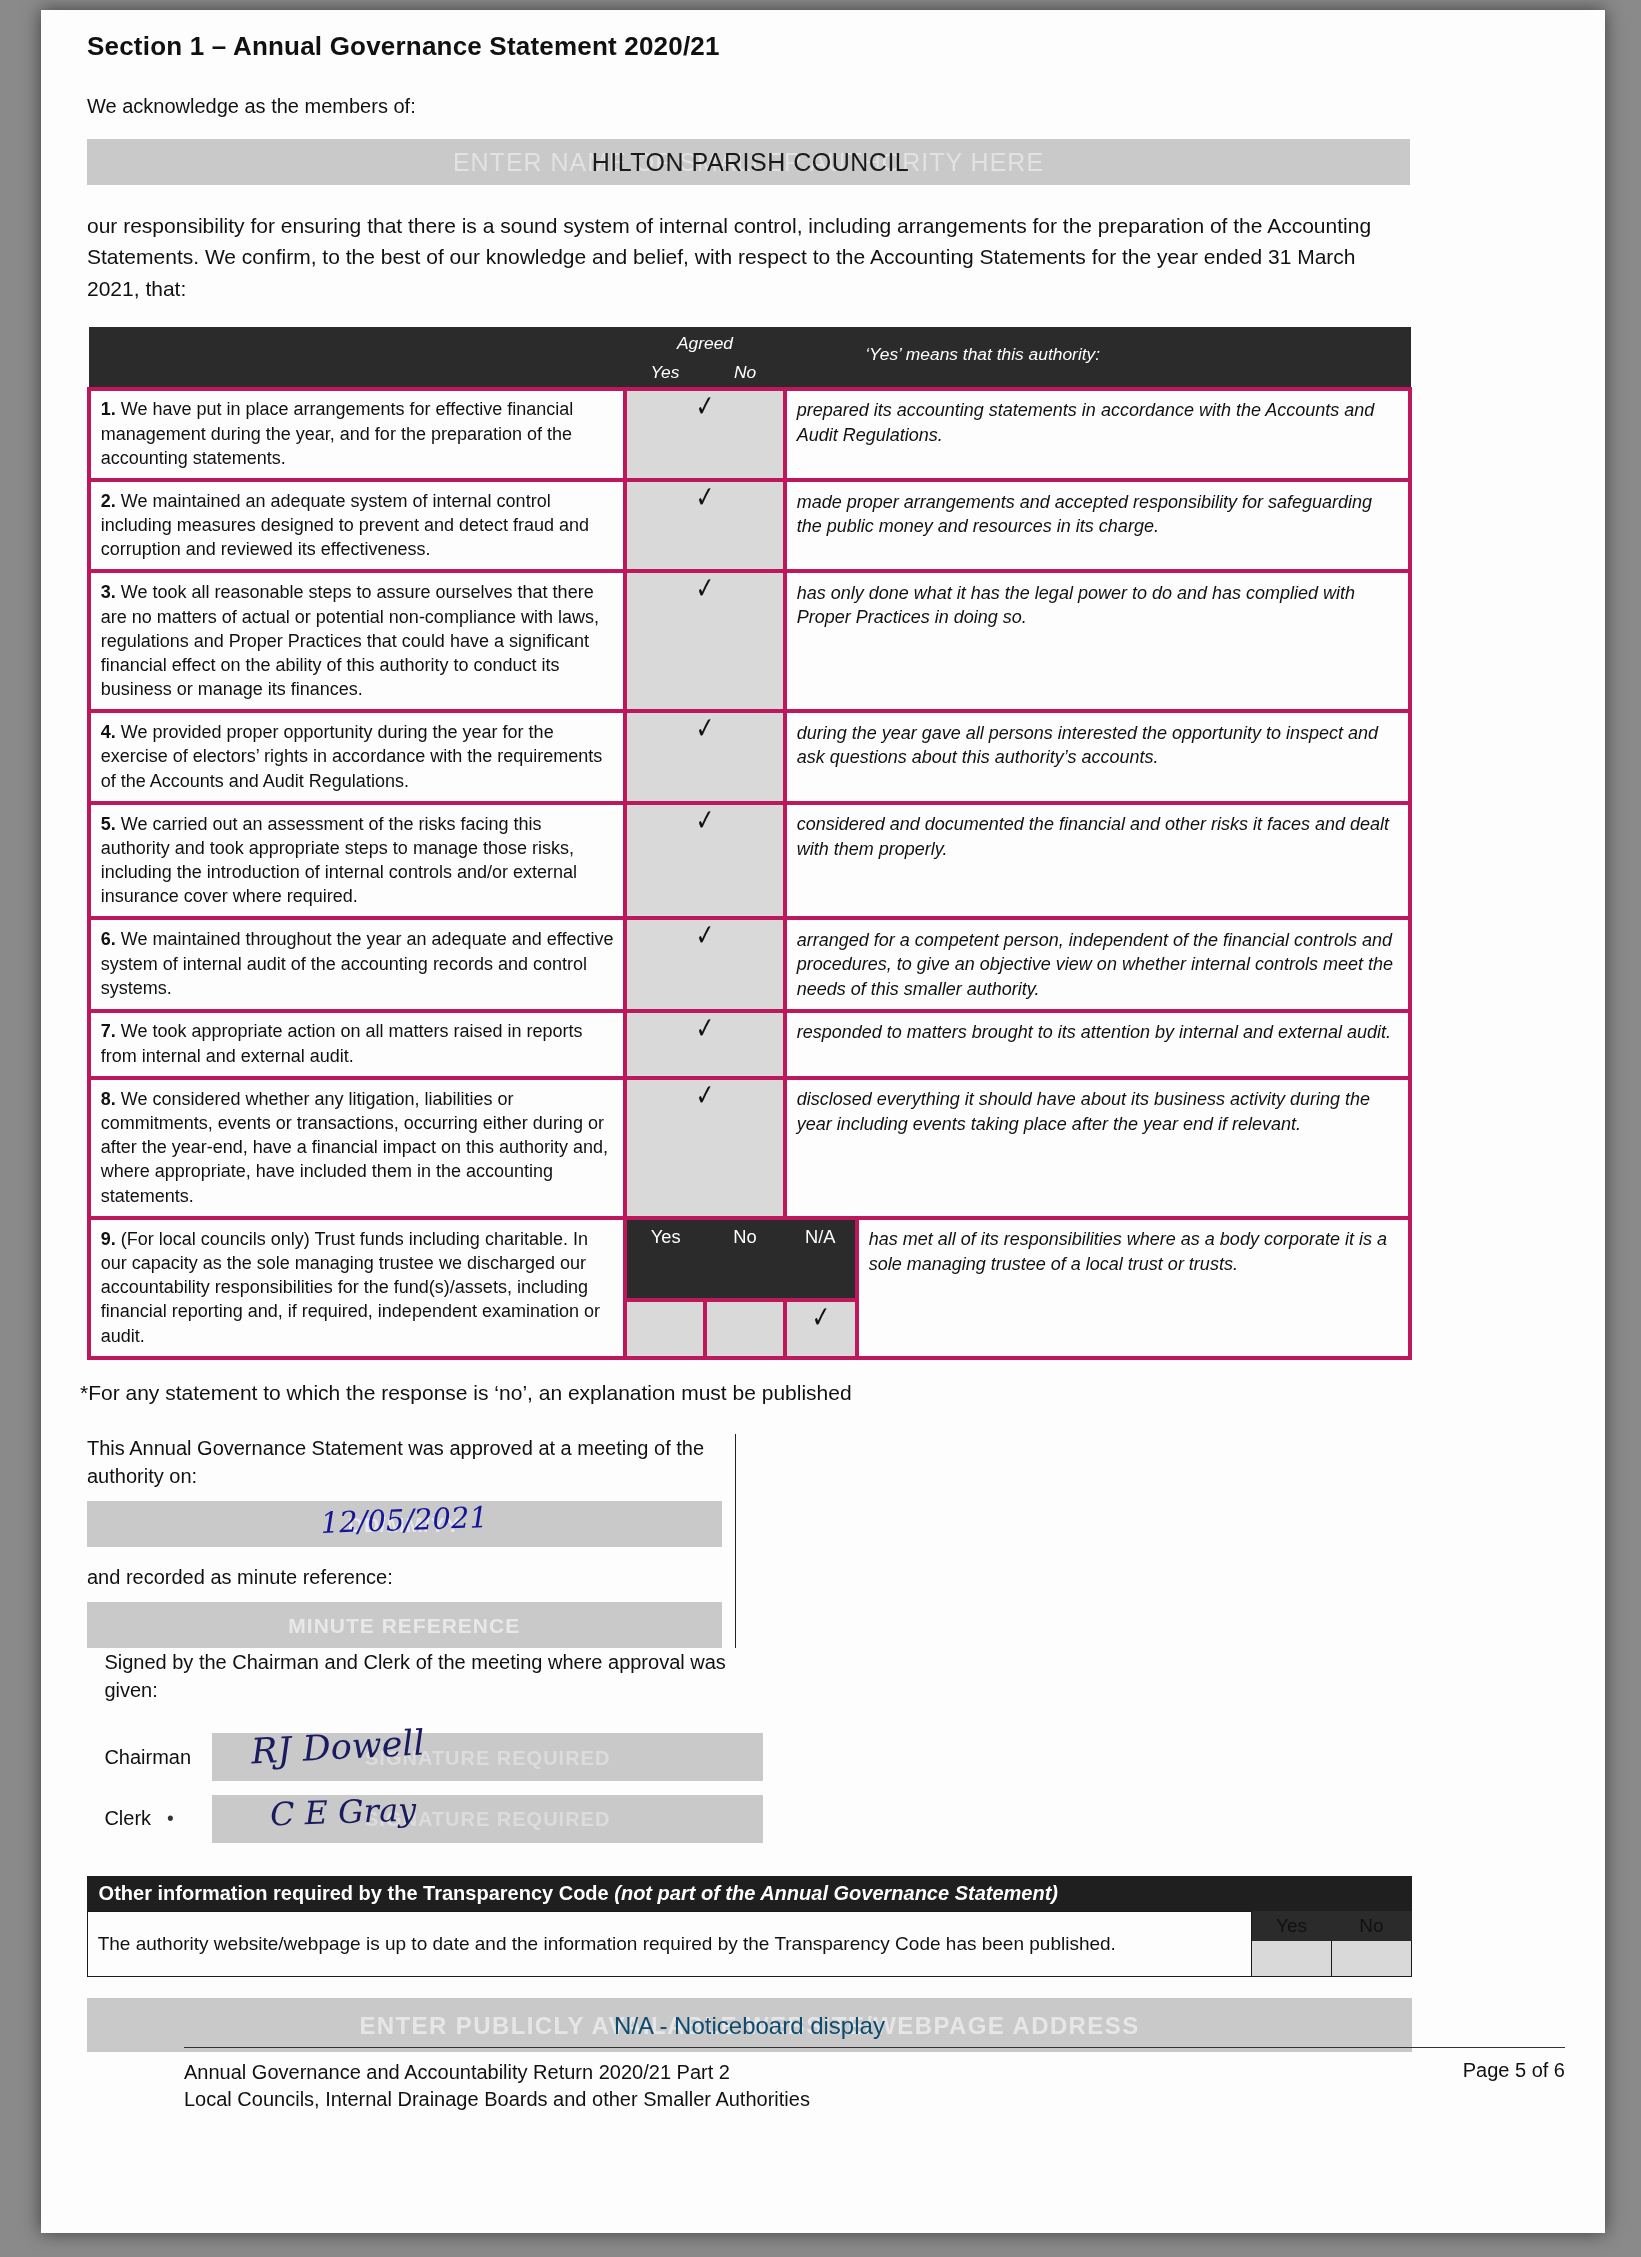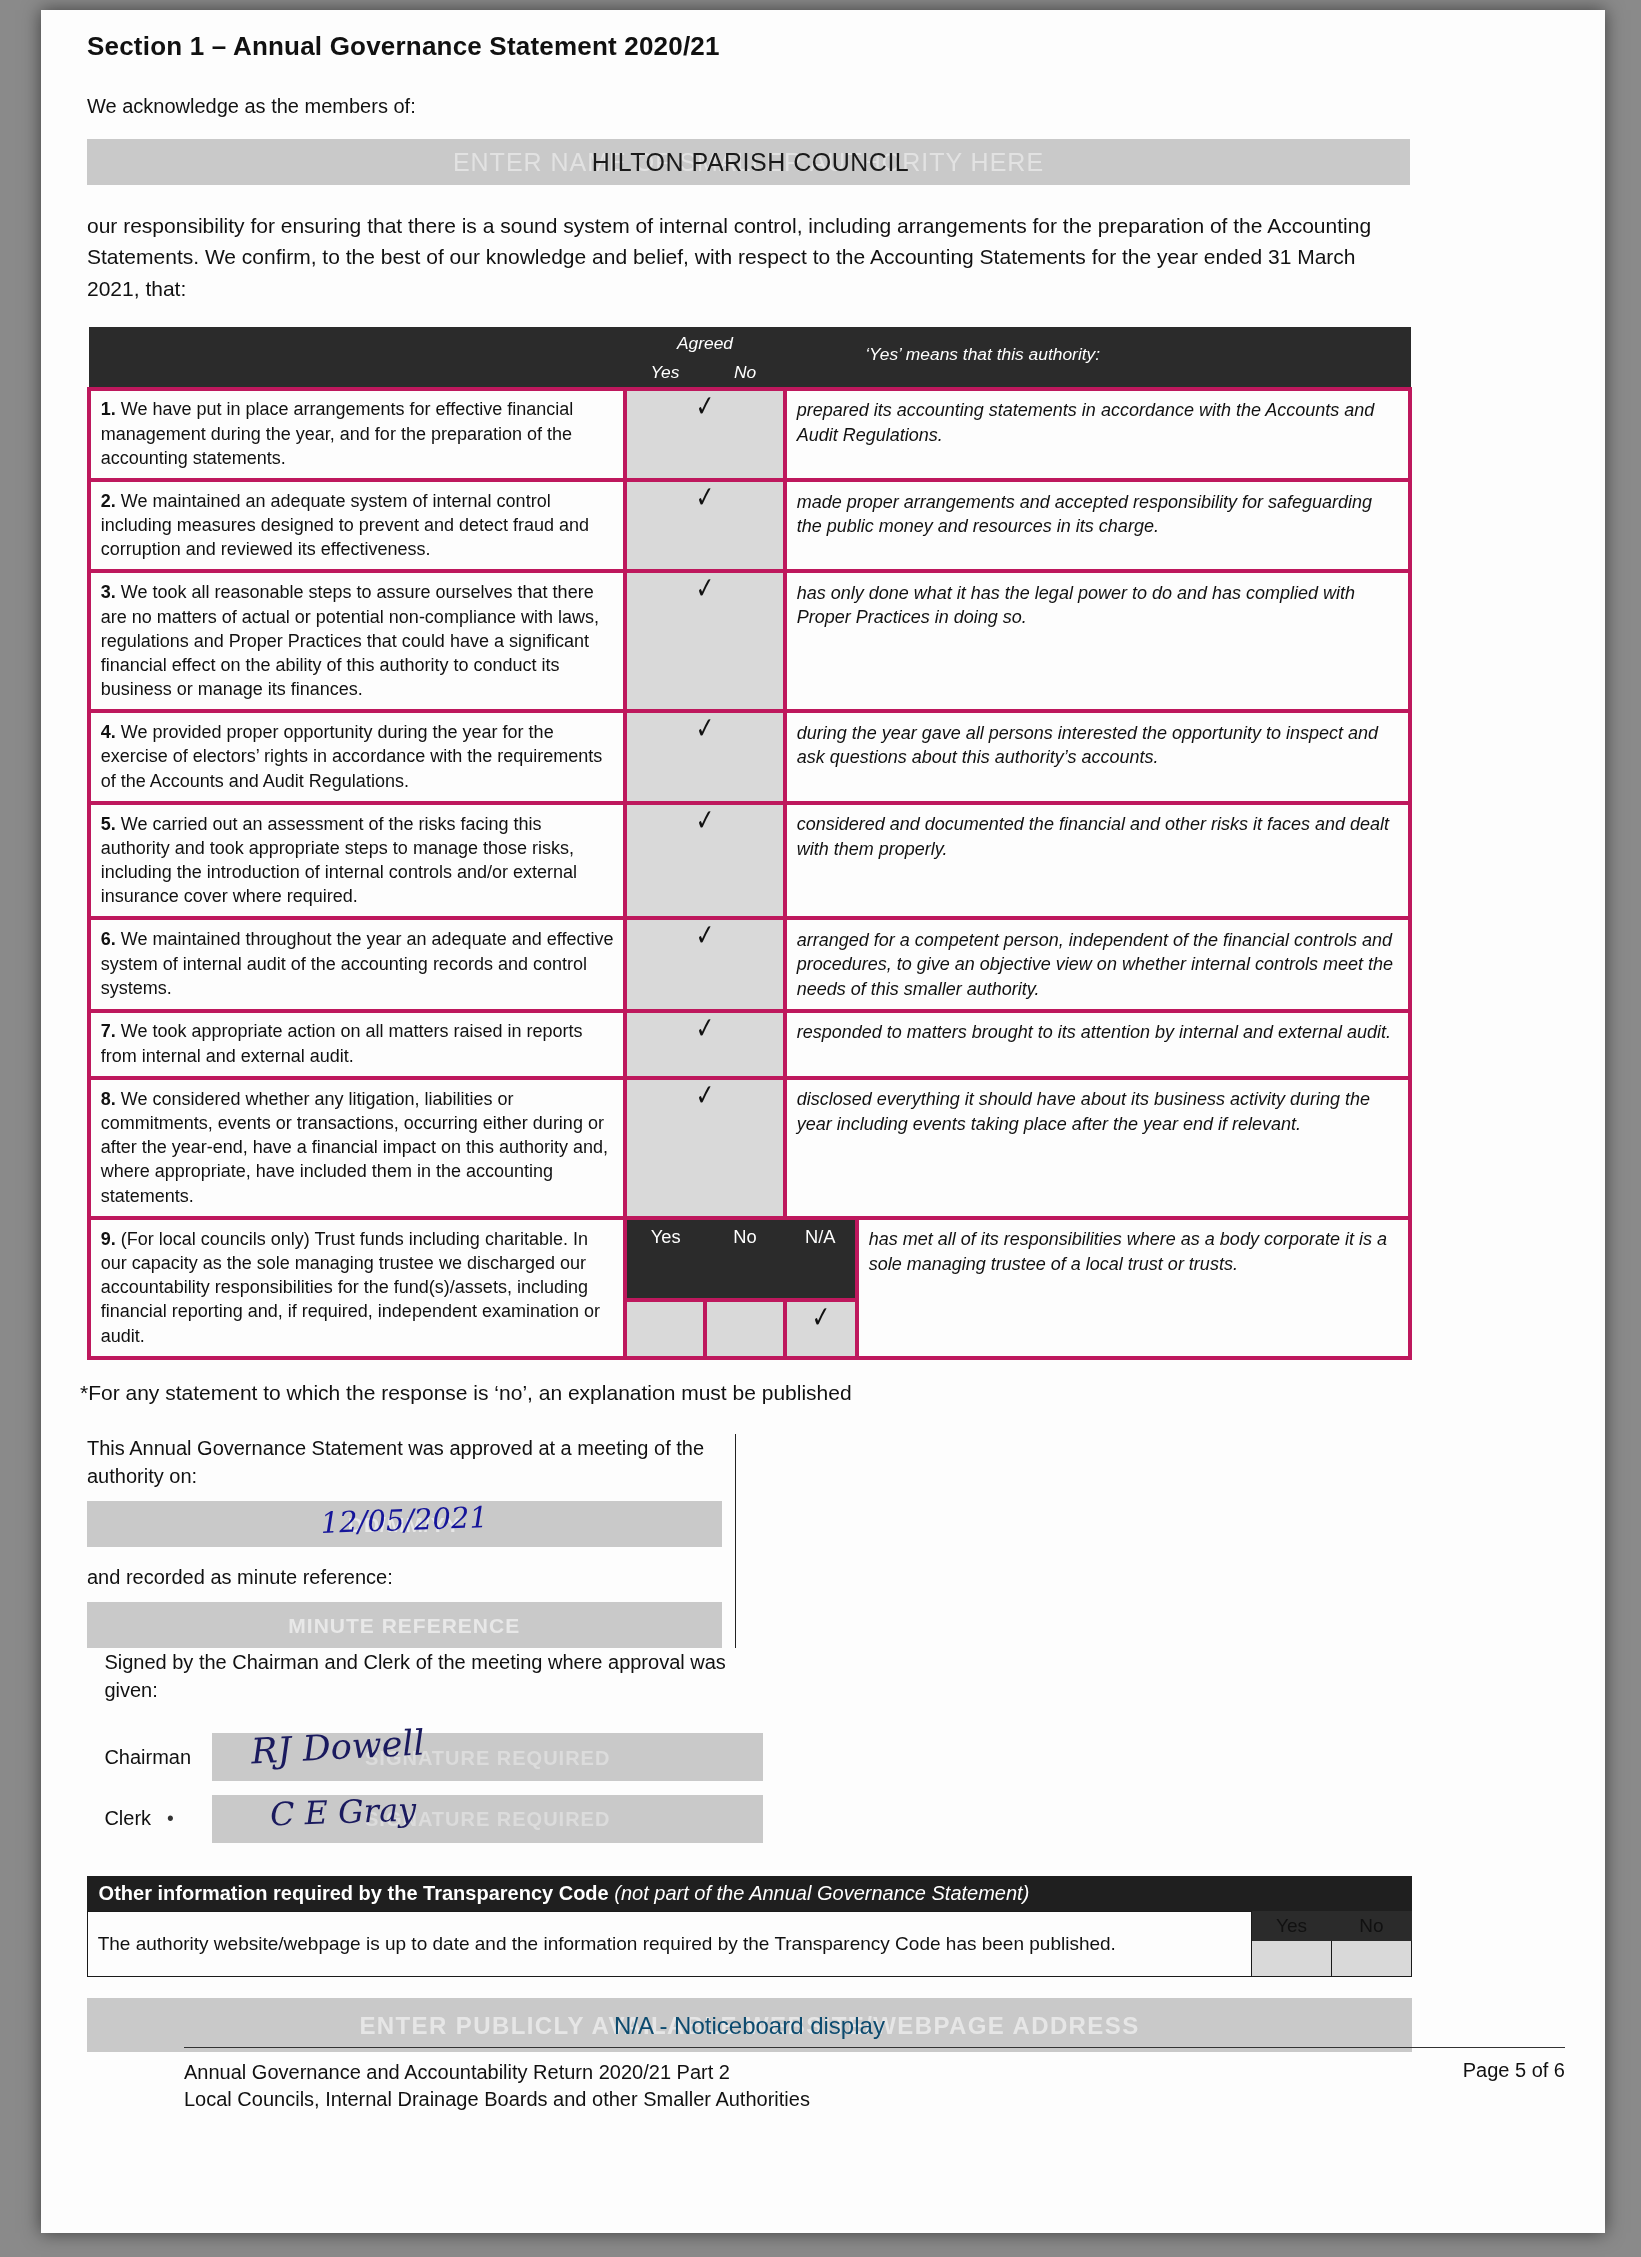--- a/index.html
+++ b/index.html
@@ -247,21 +247,21 @@
     margin: 33px 0 0 46px;
     width: 1325px;
   }
   .trans-head {
     background: #1f1f1f;
     color: #fff;
     font-size: 20px;
     padding: 5.8px 9.7px 6.8px 11.6px;
   }
   .trans-head b { font-weight: bold; }
-  .trans-head i { font-style: italic; font-weight: normal; }
+  .trans-head i { font-style: italic; font-weight: bold; }
   .trans-table {
     width: 100%;
     border-collapse: collapse;
     table-layout: fixed;
   }
   .trans-table td {
     border: 1px solid #1a1a1a;
     font-size: 19px;
     color: #111;
   }

